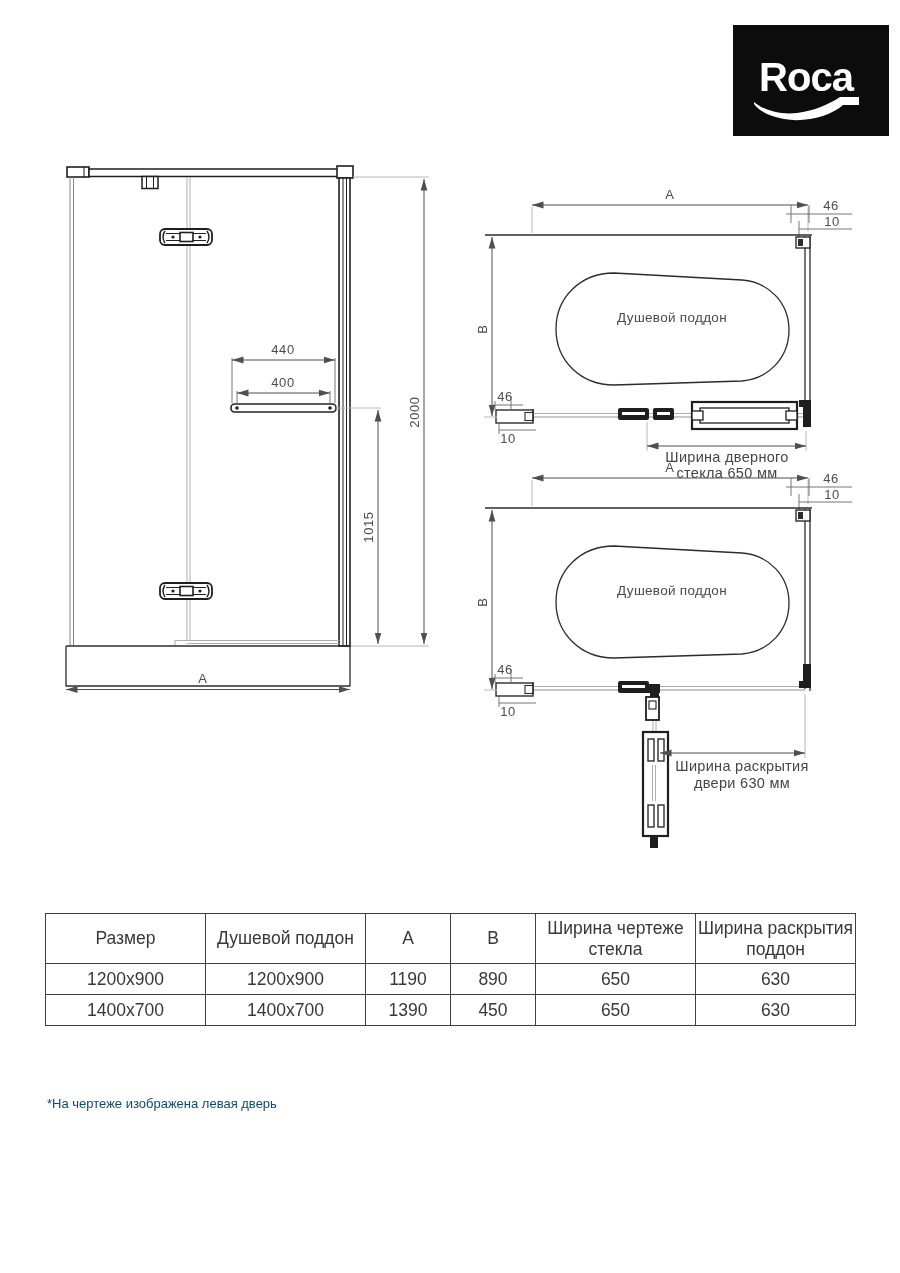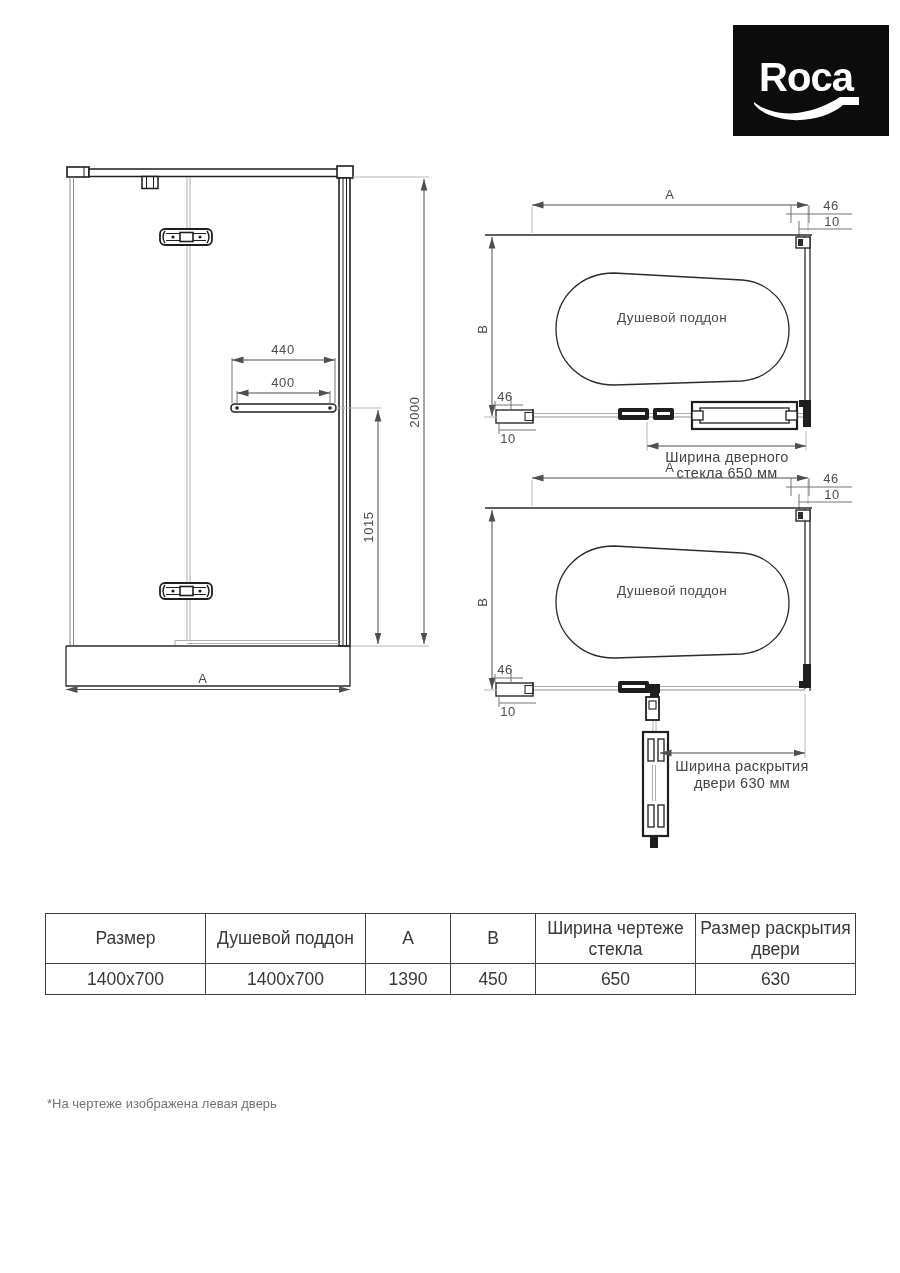--- a/index.html
+++ b/index.html
@@ -21,21 +21,21 @@
   .drawing .dim{font-size:13px;fill:#4c4c4c;letter-spacing:0.6px;}
   .drawing .dim-md{font-size:13.5px;fill:#4a4a4a;letter-spacing:0.3px;}
   .drawing .dim-lg{font-size:14.5px;fill:#454545;letter-spacing:0.3px;}
   
   .spec-table{position:absolute;left:45px;top:913px;width:810px;border-collapse:collapse;table-layout:fixed;}
   .spec-table td,.spec-table th{border:1.5px solid #404040;text-align:center;vertical-align:middle;
       font-family:"Liberation Sans",sans-serif;font-weight:normal;color:#383838;font-size:17.5px;padding:0;}
   .spec-table thead th{height:49px;line-height:1.15;}
   .spec-table tbody td{height:30px;}
   .footnote{position:absolute;left:47px;top:1096px;font-family:"Liberation Sans",sans-serif;
-      font-size:13px;color:#737373;}
+      font-size:13px;color:#0c4a6e;}
 </style>
 </head>
 <body>
 
 <div class="page">
 
   <div class="logo">
     <svg width="147" height="111" viewBox="0 0 147 111">
       <text x="73" y="66" text-anchor="middle">Roca</text>
       <path fill="#ffffff" d="M21,77 C30,85 47,90 64,88 C80,86 95,80 107,72 L126,72 L126,80 L110,80 C98,91 72,98 51,94 C36,91 26,86 21,79 Z"></path>
@@ -218,24 +218,32 @@
         <col style="width:160px">
         <col style="width:160px">
     </colgroup>
     <thead>
       <tr>
         <th>Размер</th>
         <th>Душевой поддон</th>
         <th>A</th>
         <th>B</th>
         <th>Ширина чертеже стекла</th>
-        <th>Размер раскрытия двери</th>
+        <th>Ширина раскрытия поддон</th>
       </tr>
     </thead>
     <tbody>
+      <tr>
+        <td>1200x900</td>
+        <td>1200x900</td>
+        <td>1190</td>
+        <td>890</td>
+        <td>650</td>
+        <td>630</td>
+      </tr>
       <tr>
         <td>1400x700</td>
         <td>1400x700</td>
         <td>1390</td>
         <td>450</td>
         <td>650</td>
         <td>630</td>
       </tr>
     </tbody>
   </table>

